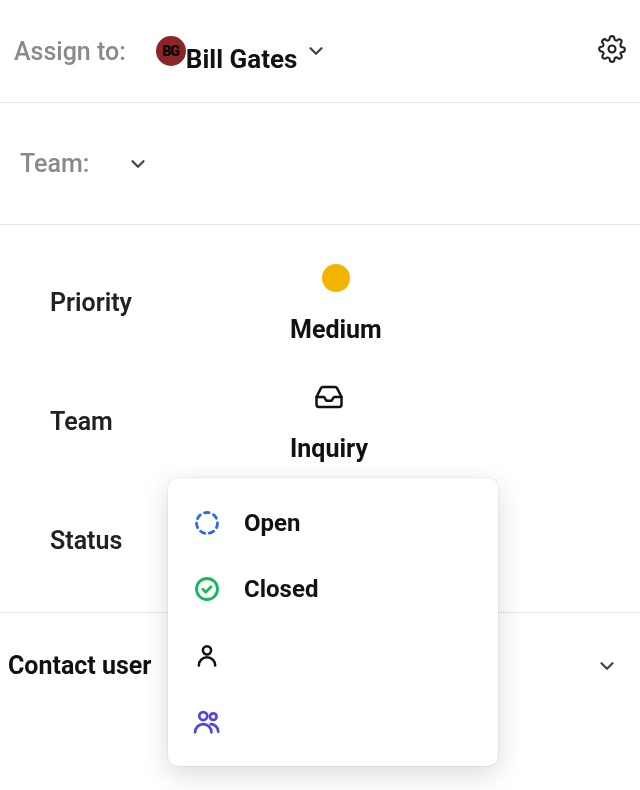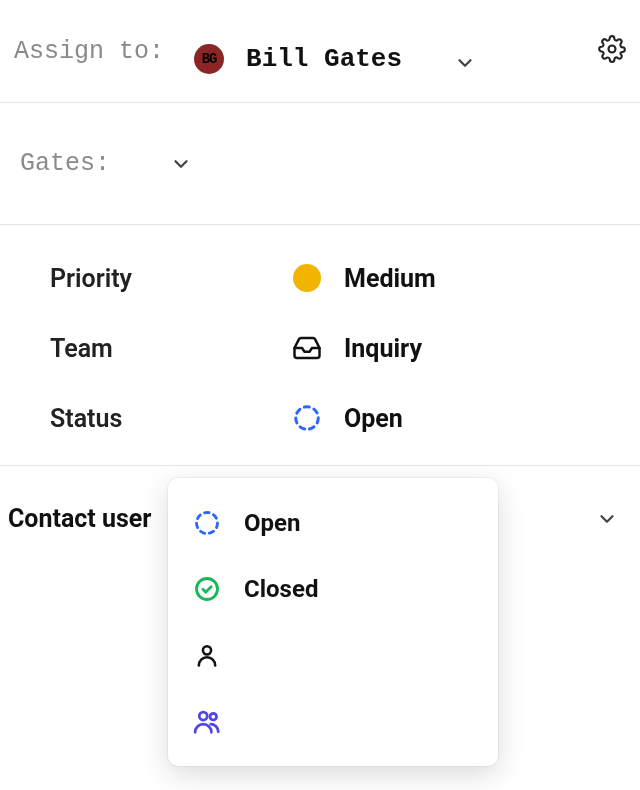--- a/index.html
+++ b/index.html
@@ -12,39 +12,38 @@
     position: relative;
     overflow: hidden;
   }
 
   
   .row {
     padding: 30px 20px;
     border-bottom: 1px solid #e5e5e5;
     display: flex;
     align-items: center;
-    font-family: Liberation Mono, monospace;
   }
   .row-assign {
     padding: 28px 14px;
   }
   .row-team {
     padding: 46px 20px;
   }
 
   .label-muted {
     color: #8a8a8a;
     font-size: 25px;
     font-weight: 500;
   }
 
   .inline-group {
     display: inline-flex;
-    align-items: flex-end;
-    gap: 22px;
+    align-items: center;
+    gap: 0;
   }
   .assign-val { margin-left: 30px; }
   .team-val   { margin-left: 30px; }
 
   .strong-text {
     font-size: 26px;
     font-weight: 700;
     color: #111;
     margin-top: 16px;
   }
@@ -85,20 +84,21 @@
     color: #222;
     margin-left: 28px;
   }
   .detail-val {
     display:flex;
     align-items:center;
     gap: 20px;
     font-size: 25px;
     font-weight: 700;
     color: #111;
+    flex-direction: column;
   }
   .icon-slot {
     width: 34px; height:34px;
     display:inline-flex; align-items:center; justify-content:center;
   }
   .priority-dot {
     width: 28px; height:28px; border-radius:50%;
   }
 
   
@@ -158,21 +158,21 @@
     <span>
       <svg width="28" height="28" viewBox="0 0 24 24" fill="none" stroke="#222" stroke-width="1.8" stroke-linecap="round" stroke-linejoin="round">
         <circle cx="12" cy="12" r="3"></circle>
         <path d="M19.4 15a1.65 1.65 0 0 0 .33 1.82l.06.06a2 2 0 1 1-2.83 2.83l-.06-.06a1.65 1.65 0 0 0-1.82-.33 1.65 1.65 0 0 0-1 1.51V21a2 2 0 1 1-4 0v-.09A1.65 1.65 0 0 0 9 19.4a1.65 1.65 0 0 0-1.82.33l-.06.06a2 2 0 1 1-2.83-2.83l.06-.06a1.65 1.65 0 0 0 .33-1.82 1.65 1.65 0 0 0-1.51-1H3a2 2 0 1 1 0-4h.09A1.65 1.65 0 0 0 4.6 9a1.65 1.65 0 0 0-.33-1.82l-.06-.06a2 2 0 1 1 2.83-2.83l.06.06A1.65 1.65 0 0 0 9 4.6 1.65 1.65 0 0 0 10 3.09V3a2 2 0 1 1 4 0v.09A1.65 1.65 0 0 0 15 4.6a1.65 1.65 0 0 0 1.82-.33l.06-.06a2 2 0 1 1 2.83 2.83l-.06.06a1.65 1.65 0 0 0-.33 1.82V9c0 .67.39 1.27 1 1.51H21a2 2 0 1 1 0 4h-.09a1.65 1.65 0 0 0-1.51 1z"></path>
       </svg>
     </span>
   </span>
 </div>
 
 <div class="row row-team">
-  <span class="label-muted">Gates:</span>
+  <span class="label-muted">Team:</span>
   <span class="inline-group team-val">
     <span style="width:8px"></span>
     <span class="chevron">
       <svg width="22" height="22" viewBox="0 0 24 24" fill="none" stroke="currentColor" stroke-width="2.5" stroke-linecap="round" stroke-linejoin="round">
           <polyline points="6 9 12 15 18 9"></polyline>
         </svg>
     </span>
   </span>
 </div>
 

